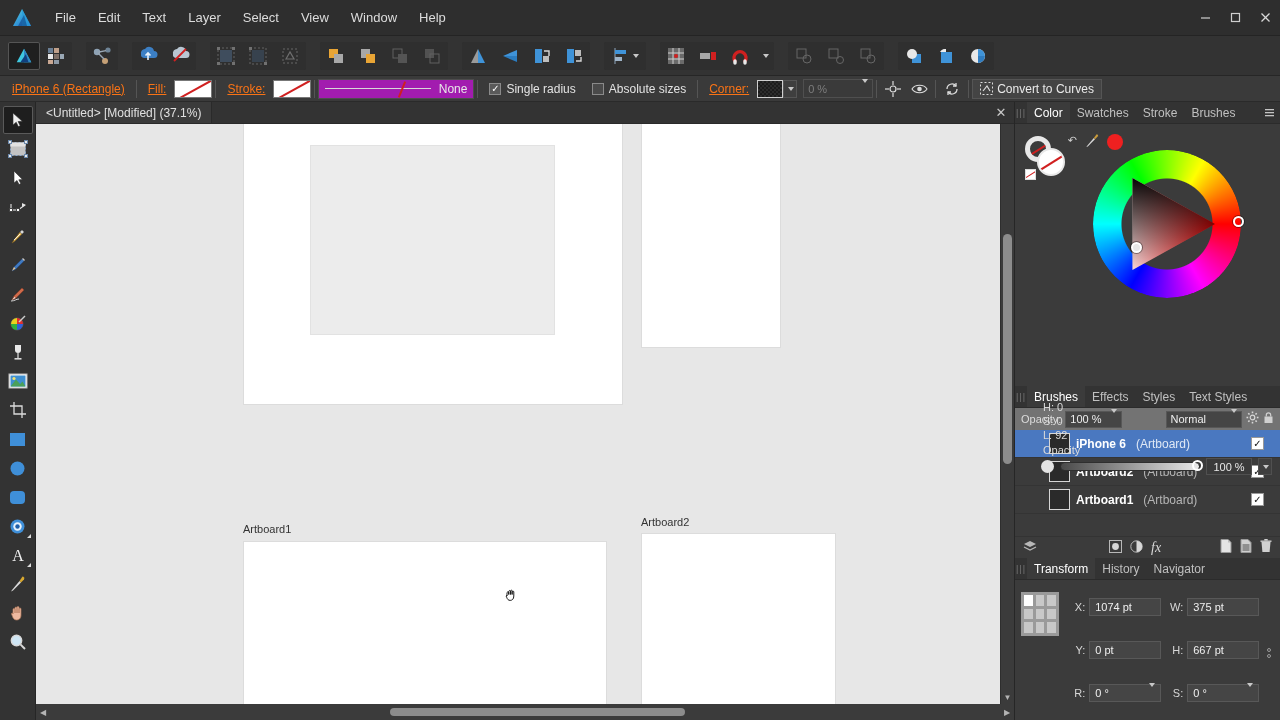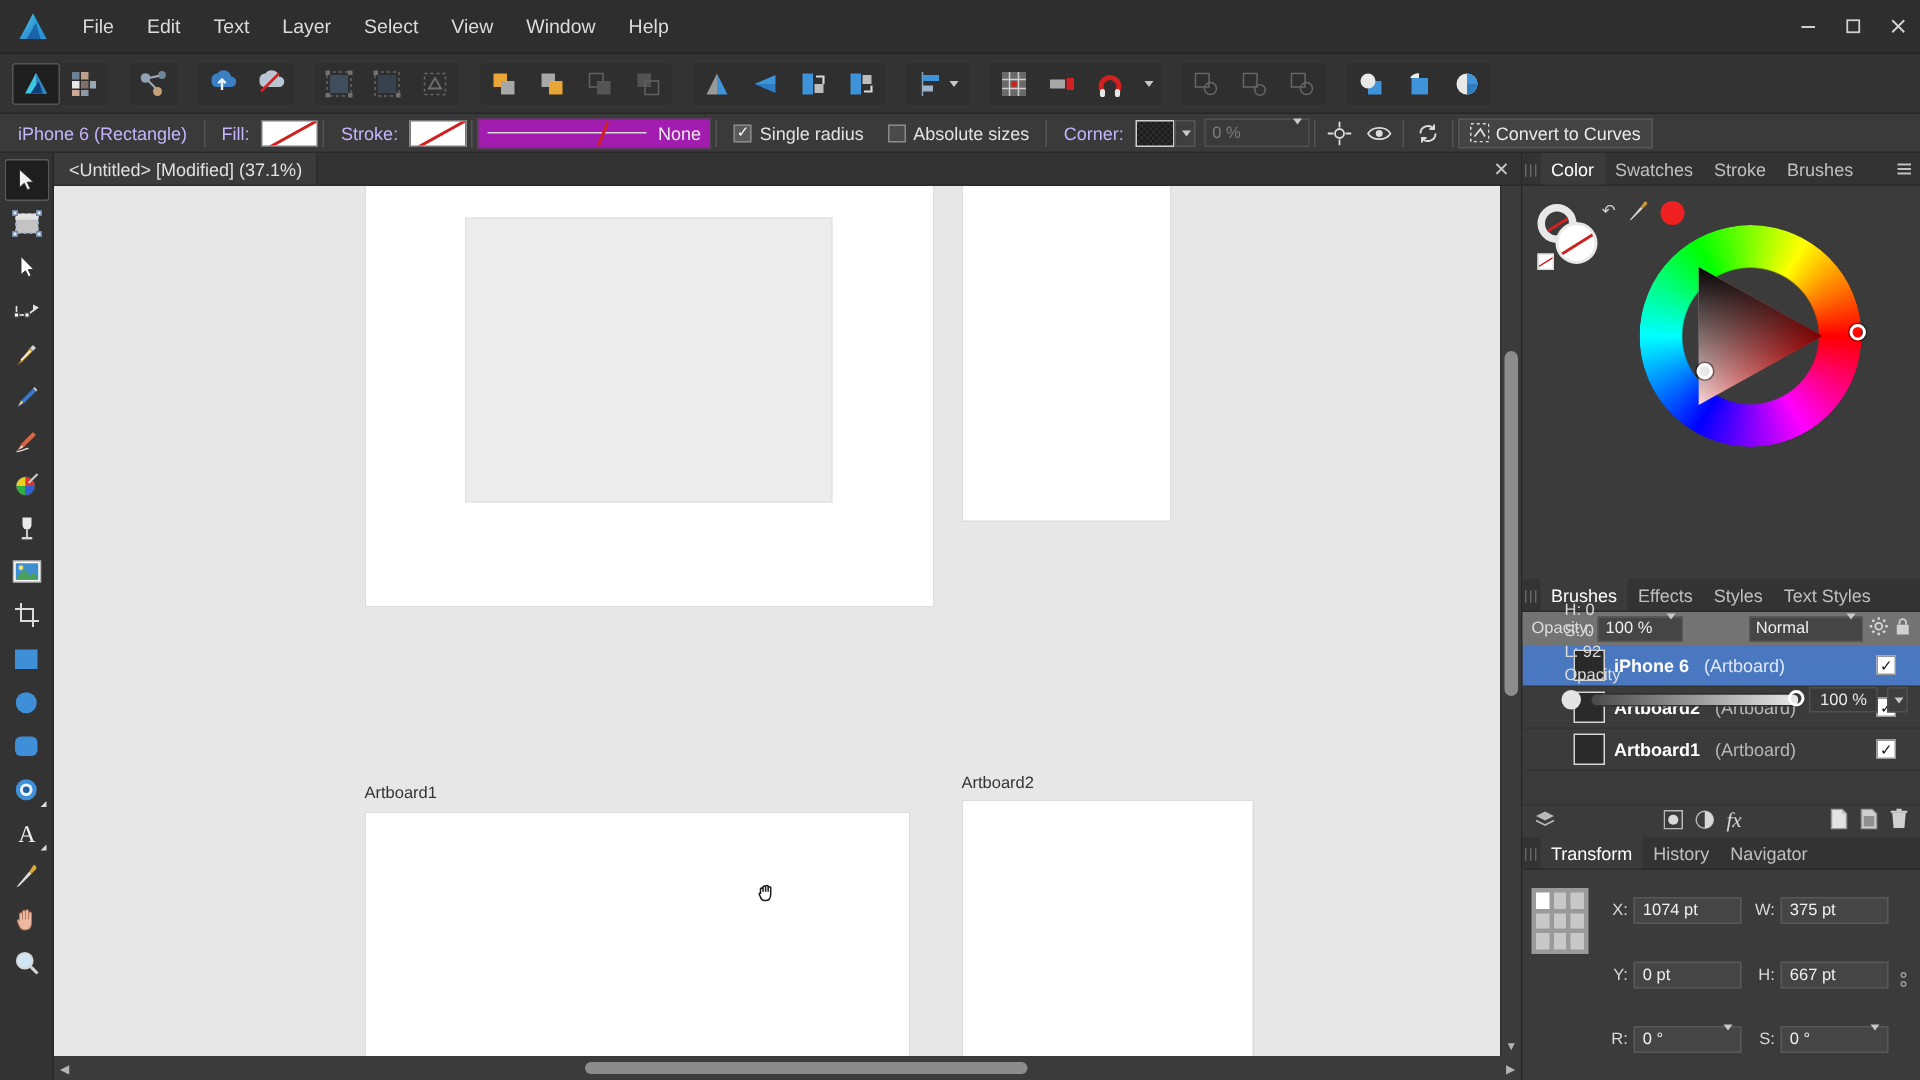--- a/index.html
+++ b/index.html
@@ -48,21 +48,21 @@
     width: 0; height: 0; border-left: 3px solid transparent; border-right: 3px solid transparent;
     border-top: 4px solid #c8c8c8; margin-left: 2px;
   }
 
   
   .ctxbar {
     height: 26px; flex: 0 0 26px; background: #3a3a3a;
     display: flex; align-items: center; padding: 0 4px; gap: 0;
     font-size: 12px; border-bottom: 1px solid #2a2a2a;
   }
-  .ctx-label { padding: 0 8px; color: #c4b5fd; white-space: nowrap; }
+  .ctx-label { padding: 0 8px; color: #f97316; white-space: nowrap; text-decoration: underline; }
   .ctx-sep { width: 1px; height: 18px; background: #555; margin: 0 3px; }
   .swatch-none {
     width: 38px; height: 18px; background: #fff; border: 1px solid #777;
     position: relative; overflow: hidden;
   }
   .swatch-none::after {
     content: ""; position: absolute; left: -10%; top: 50%; width: 124%; height: 2px;
     background: #d02020; transform: rotate(-29deg); transform-origin: center;
   }
   .stroke-widget {

